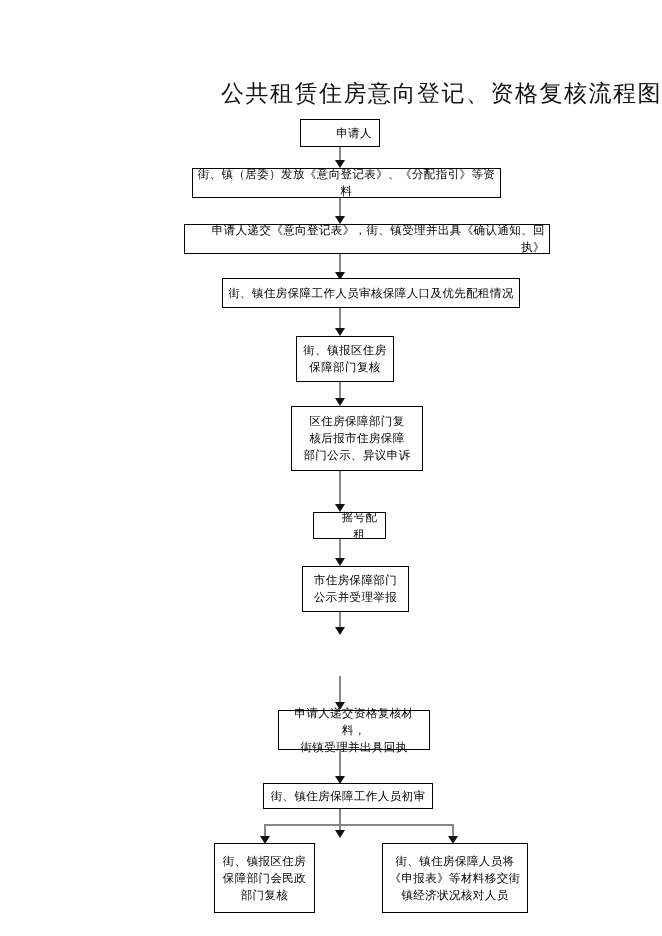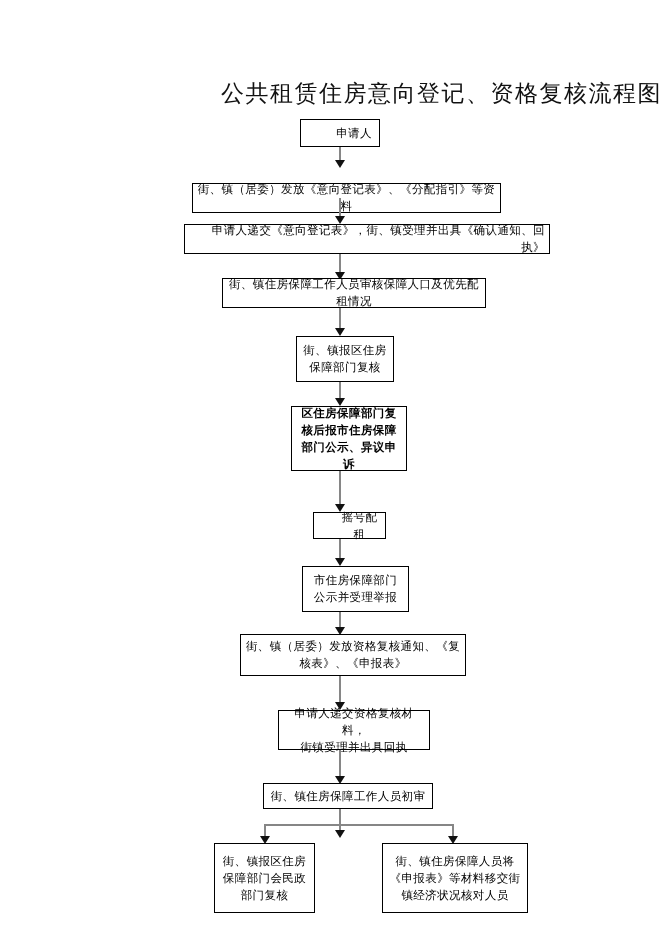--- a/index.html
+++ b/index.html
@@ -72,52 +72,52 @@
 
   <div id="title">公共租赁住房意向登记、资格复核流程图</div>
 
   <div class="node" style="left:300px; top:119px; width:80px; height:28px;padding-left:32px;">
     <span class="node-text">申请人</span>
   </div>
 
   <div class="conn conn-v" style="left:339px; top:147px; width:2px; height:15px;"></div>
   <div class="arrowhead" style="left:335px; top:160px;"></div>
 
-  <div class="node" style="left:192px; top:168px; width:309px; height:30px;margin-top:15px;">
+  <div class="node" style="left:192px; top:168px; width:309px; height:30px;">
     <span class="node-text">街、镇（居委）发放《意向登记表》、《分配指引》等资料</span>
   </div>
 
   <div class="conn conn-v" style="left:339px; top:198px; width:2px; height:20px;"></div>
   <div class="arrowhead" style="left:335px; top:216px;"></div>
 
   <div class="node" style="left:184px; top:224px; width:366px; height:30px;text-align:right;">
     <span class="node-text">申请人递交《意向登记表》，街、镇受理并出具《确认通知、回执》</span>
   </div>
 
   <div class="conn conn-v" style="left:339px; top:254px; width:2px; height:22px;"></div>
   <div class="arrowhead" style="left:335px; top:272px;"></div>
 
-  <div class="node" style="left:222px; top:278px; width:264px; height:30px;">
+  <div class="node" style="left:222px; top:278px; width:298px; height:30px;">
     <span class="node-text">街、镇住房保障工作人员审核保障人口及优先配租情况</span>
   </div>
 
   <div class="conn conn-v" style="left:339px; top:308px; width:2px; height:22px;"></div>
   <div class="arrowhead" style="left:335px; top:328px;"></div>
 
   <div class="node" style="left:296px; top:336px; width:98px; height:46px;">
     <span class="node-text">
       <span>街、镇报区住房</span><br>
       <span>保障部门复核</span>
     </span>
   </div>
 
   <div class="conn conn-v" style="left:339px; top:382px; width:2px; height:18px;"></div>
   <div class="arrowhead" style="left:335px; top:398px;"></div>
 
-  <div class="node" style="left:291px; top:406px; width:116px; height:65px;font-weight:bold;">
+  <div class="node" style="left:291px; top:406px; width:132px; height:65px;">
     <span class="node-text">
       <span>区住房保障部门复</span><br>
       <span>核后报市住房保障</span><br>
       <span>部门公示、异议申诉</span>
     </span>
   </div>
 
   <div class="conn conn-v" style="left:339px; top:471px; width:2px; height:36px;"></div>
   <div class="arrowhead" style="left:335px; top:504px;"></div>
 
@@ -131,26 +131,20 @@
   <div class="node" style="left:302px; top:566px; width:107px; height:46px;">
     <span class="node-text">
       <span>市住房保障部门</span><br>
       <span>公示并受理举报</span>
     </span>
   </div>
 
   <div class="conn conn-v" style="left:339px; top:612px; width:2px; height:18px;"></div>
   <div class="arrowhead" style="left:335px; top:627px;"></div>
 
-  <div class="node" style="left:240px; top:634px; width:226px; height:42px;">
-    <span class="node-text">
-      <span>街、镇（居委）发放资格复核通知、《复</span><br>
-      <span>核表》、《申报表》</span>
-    </span>
-  </div>
 
   <div class="conn conn-v" style="left:339px; top:676px; width:2px; height:30px;"></div>
   <div class="arrowhead" style="left:335px; top:702px;"></div>
 
   <div class="node" style="left:278px; top:710px; width:152px; height:40px;">
     <span class="node-text">
       <span>申请人递交资格复核材料，</span><br>
       <span>街镇受理并出具回执</span>
     </span>
   </div>

